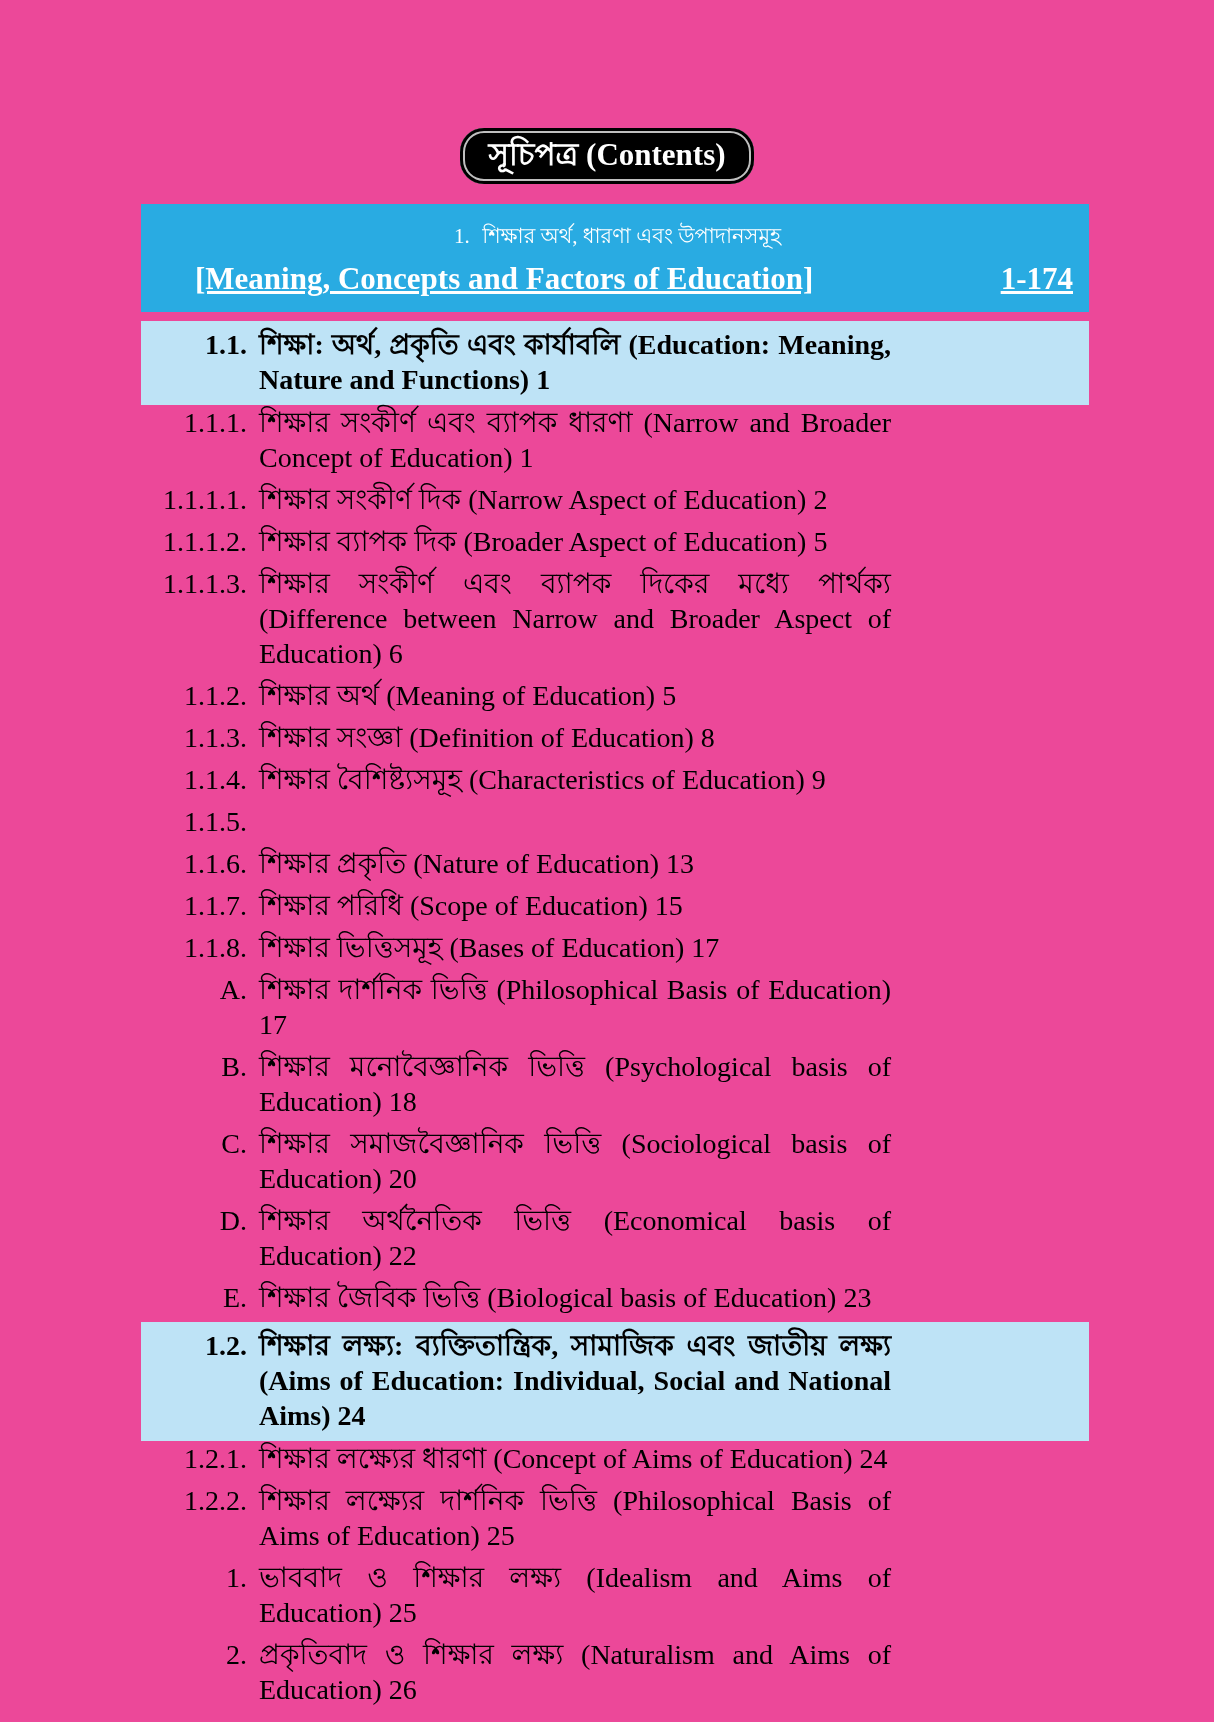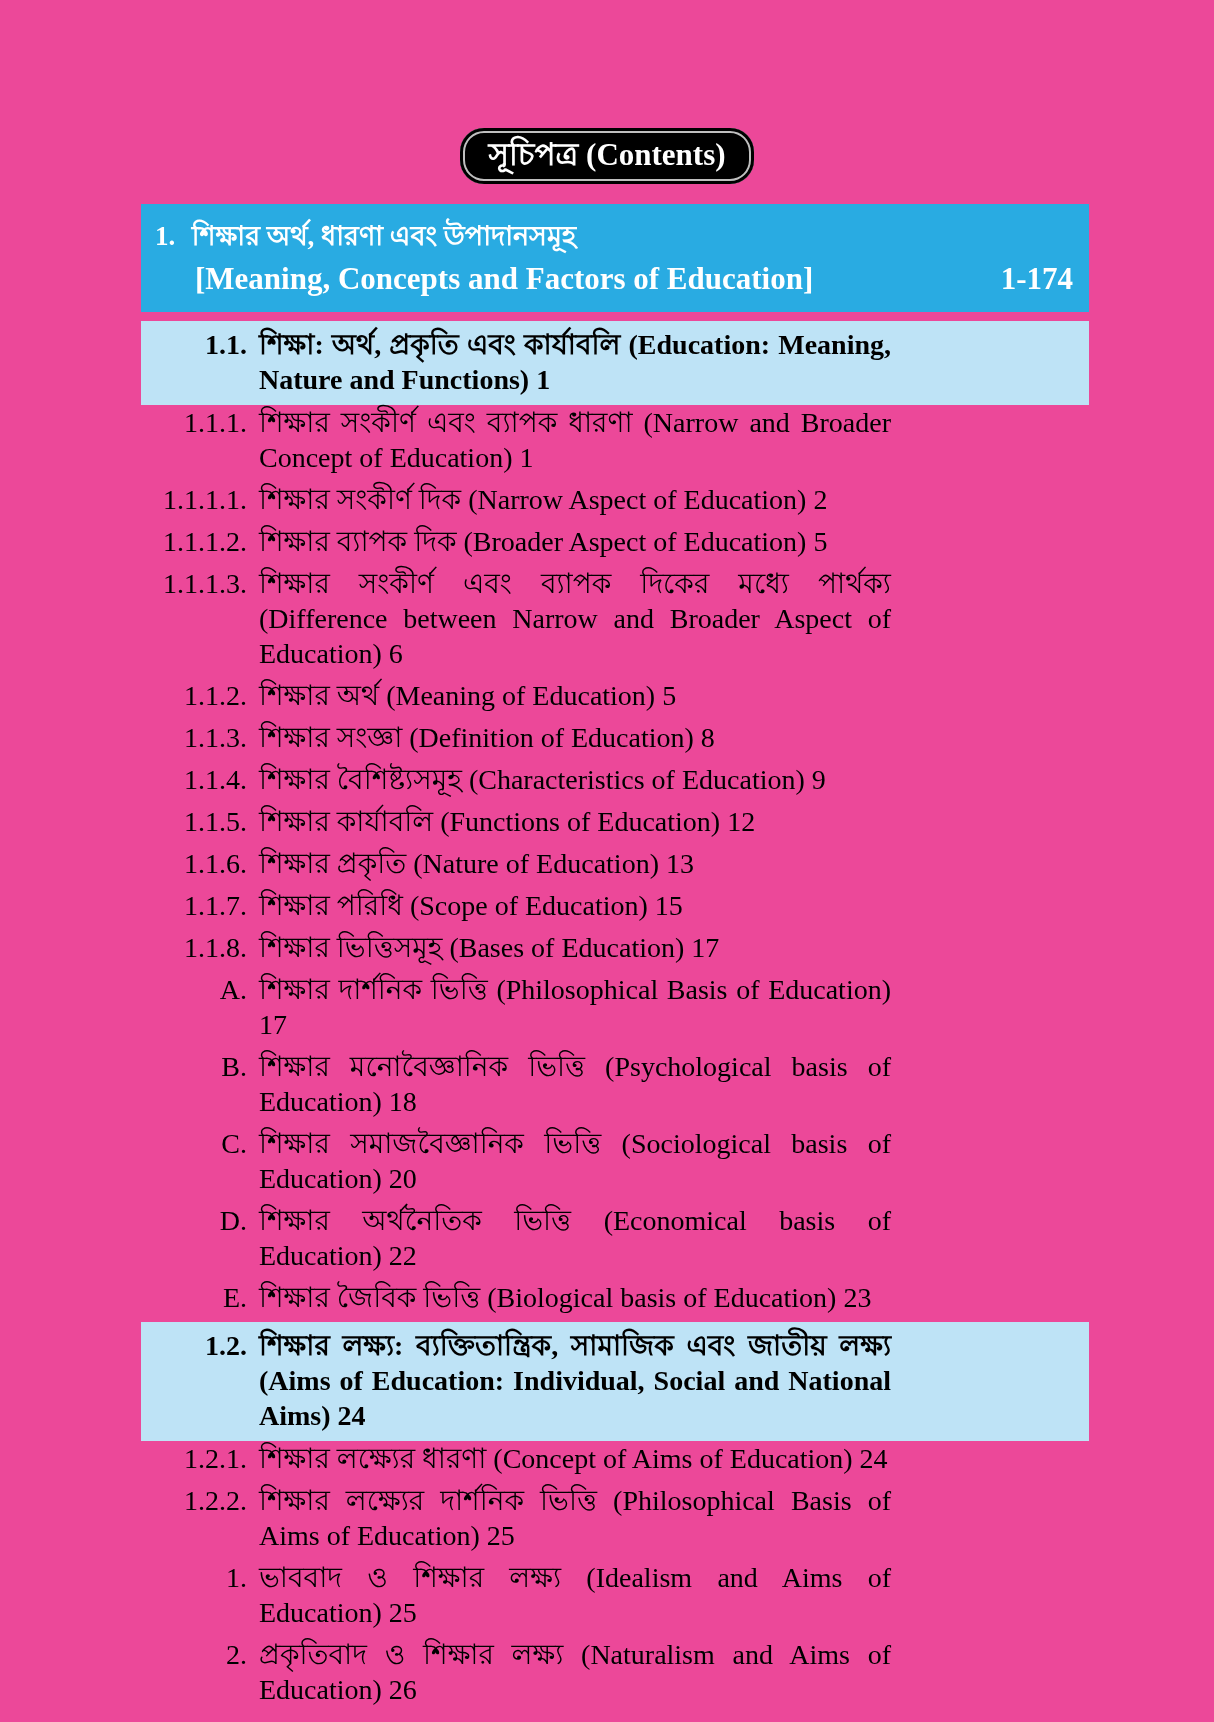--- a/index.html
+++ b/index.html
@@ -18,23 +18,23 @@
     border-radius:24px;
     box-shadow: inset 0 0 0 3px #000, inset 0 0 0 5px #bfbfbf;
   }
 
   .chapter-banner {
     margin:20px 125px 0 141px;
     background:var(--chapter-banner-bg,#29ABE2);
     color:#fff;
     padding:10px 16px 12px 14px;
   }
-  .ch-line1 { font-size:27px; font-weight:bold; line-height:44px; }
+  .ch-line1 { font-size:21px; font-weight:normal; line-height:44px;text-align:center; }
   .ch-num { display:inline-block; min-width:30px; }
-  .ch-line2 { display:flex; justify-content:space-between; font-size:31px; font-weight:bold; line-height:42px; padding-left:40px; }
+  .ch-line2 { display:flex; justify-content:space-between; font-size:31px; font-weight:bold; line-height:42px; padding-left:40px;text-decoration:underline; }
 
   .toc { margin-top:9px; }
   .row { display:flex; margin:0 125px 7px 141px; }
   .lbl { flex:none; width:106px; text-align:right; font-size:28px; line-height:35px; white-space:nowrap; }
   .txt { margin-left:12px; width:632px; text-align:justify; font-size:28px; line-height:35px; }
   .row.sub { background:var(--subheader-bg,#BEE3F6); padding:6px 0 8px 0; margin-bottom:0; }
   .row.sub .lbl, .row.sub .txt { font-weight:bold; }
 </style>
 </head>
 <body>
@@ -86,21 +86,20 @@
       <div class="row">
         <span class="lbl">1.1.3.</span>
         <span class="txt">শিক্ষার সংজ্ঞা (Definition of Education) 8</span>
       </div>
       <div class="row">
         <span class="lbl">1.1.4.</span>
         <span class="txt">শিক্ষার বৈশিষ্ট্যসমূহ (Characteristics of Education) 9</span>
       </div>
       <div class="row">
         <span class="lbl">1.1.5.</span>
-        <span class="txt">শিক্ষার কার্যাবলি (Functions of Education) 12</span>
       </div>
       <div class="row">
         <span class="lbl">1.1.6.</span>
         <span class="txt">শিক্ষার প্রকৃতি (Nature of Education) 13</span>
       </div>
       <div class="row">
         <span class="lbl">1.1.7.</span>
         <span class="txt">শিক্ষার পরিধি (Scope of Education) 15</span>
       </div>
       <div class="row">

